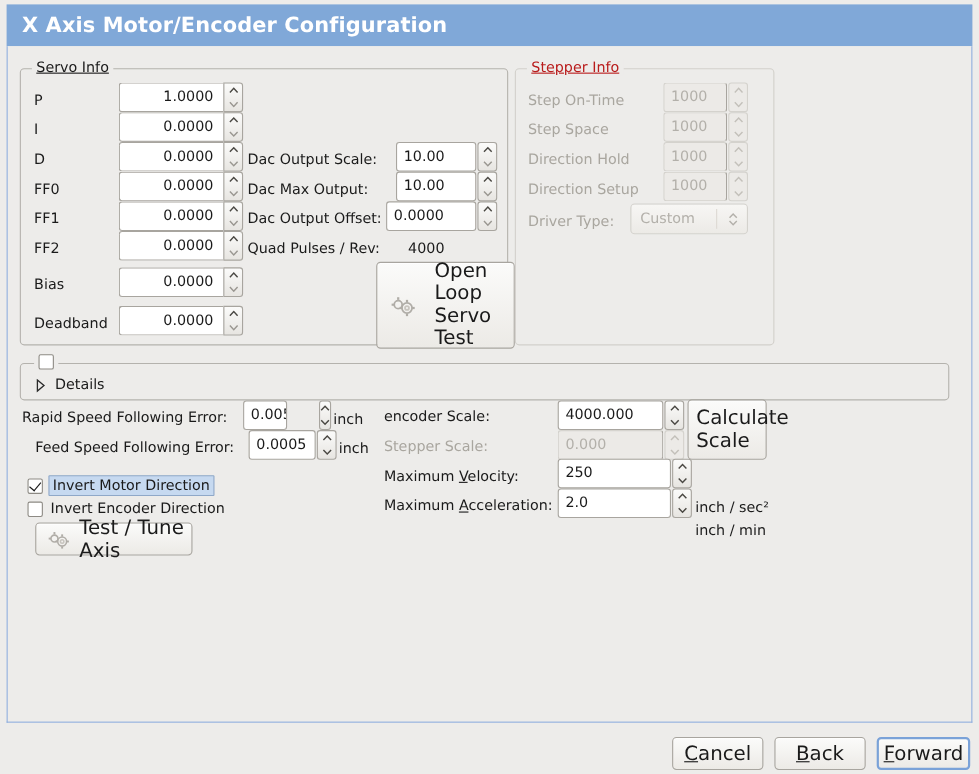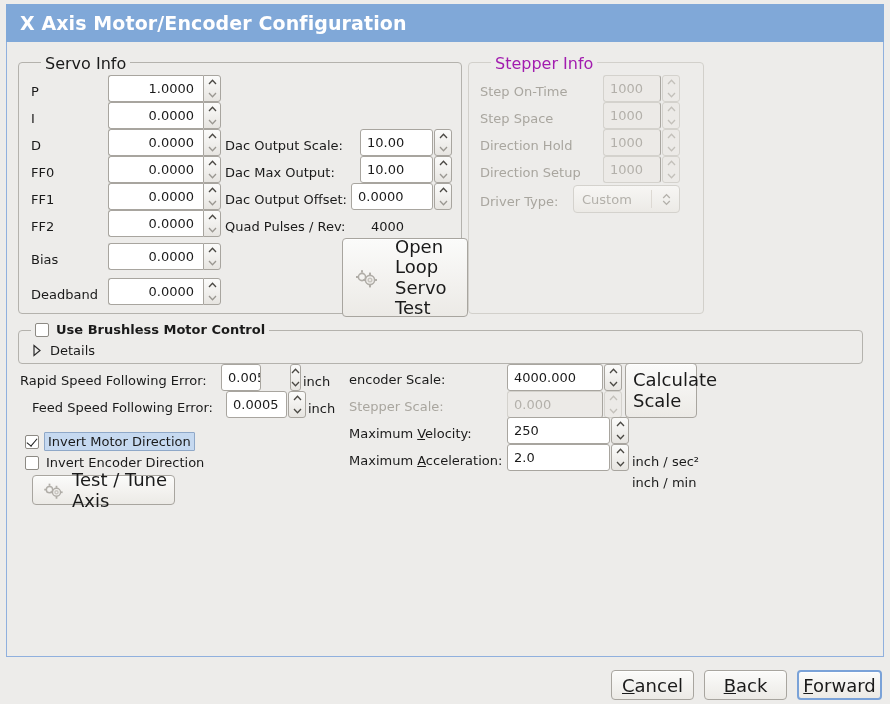--- a/index.html
+++ b/index.html
@@ -38,27 +38,28 @@
   }
 
   
   .groupbox {
     position: absolute;
     border: 1px solid #b4b2ad;
     border-radius: 4px;
   }
   .groupbox > .gb-title {
     position: absolute;
-    top: -9px; left: 22px;
+    top: -9px; left: 10px;
     background: #edecea;
     padding: 0 4px;
-    font-size: 16px;
+    font-size: 13px;
     color: #1a1a1a;
-  }
-  .groupbox.disabled > .gb-title { color: #a21caf; }
+    text-decoration: underline;
+  }
+  .groupbox.disabled > .gb-title { color: #b91c1c; }
   .groupbox.disabled { border-color: #d2d0cb; }
 
   
   .lbl {
     position: absolute;
     font-size: 13px;
     color: #1a1a1a;
     white-space: nowrap;
     line-height: 1;
   }
@@ -500,21 +501,20 @@
           <path d="M1.2 8 L4.5 11.4 L7.8 8" stroke="#b3b0aa" stroke-width="1.3" fill="none"></path>
         </svg>
       </span>
     </div>
   </div>
 
   <div class="brushless-frame" style="left:11px; top:288px; width:845px; height:34px;"></div>
 
   <div class="cbrow" style="left:24px; top:280px; background:#edecea; padding:0 4px;">
     <span class="cbox"></span>
-    <span class="cb-label bold">Use Brushless Motor Control</span>
   </div>
 
   <div class="expander" style="left:24px; top:301px;">
     <span class="tri">
       <svg width="10" height="13" viewBox="0 0 10 13">
           <path d="M2 1.5 L8 6.5 L2 11.5 Z" fill="none" stroke="#2b2b2b" stroke-width="1.2"></path>
         </svg>
     </span>
     <span class="etxt">Details</span>
   </div>

